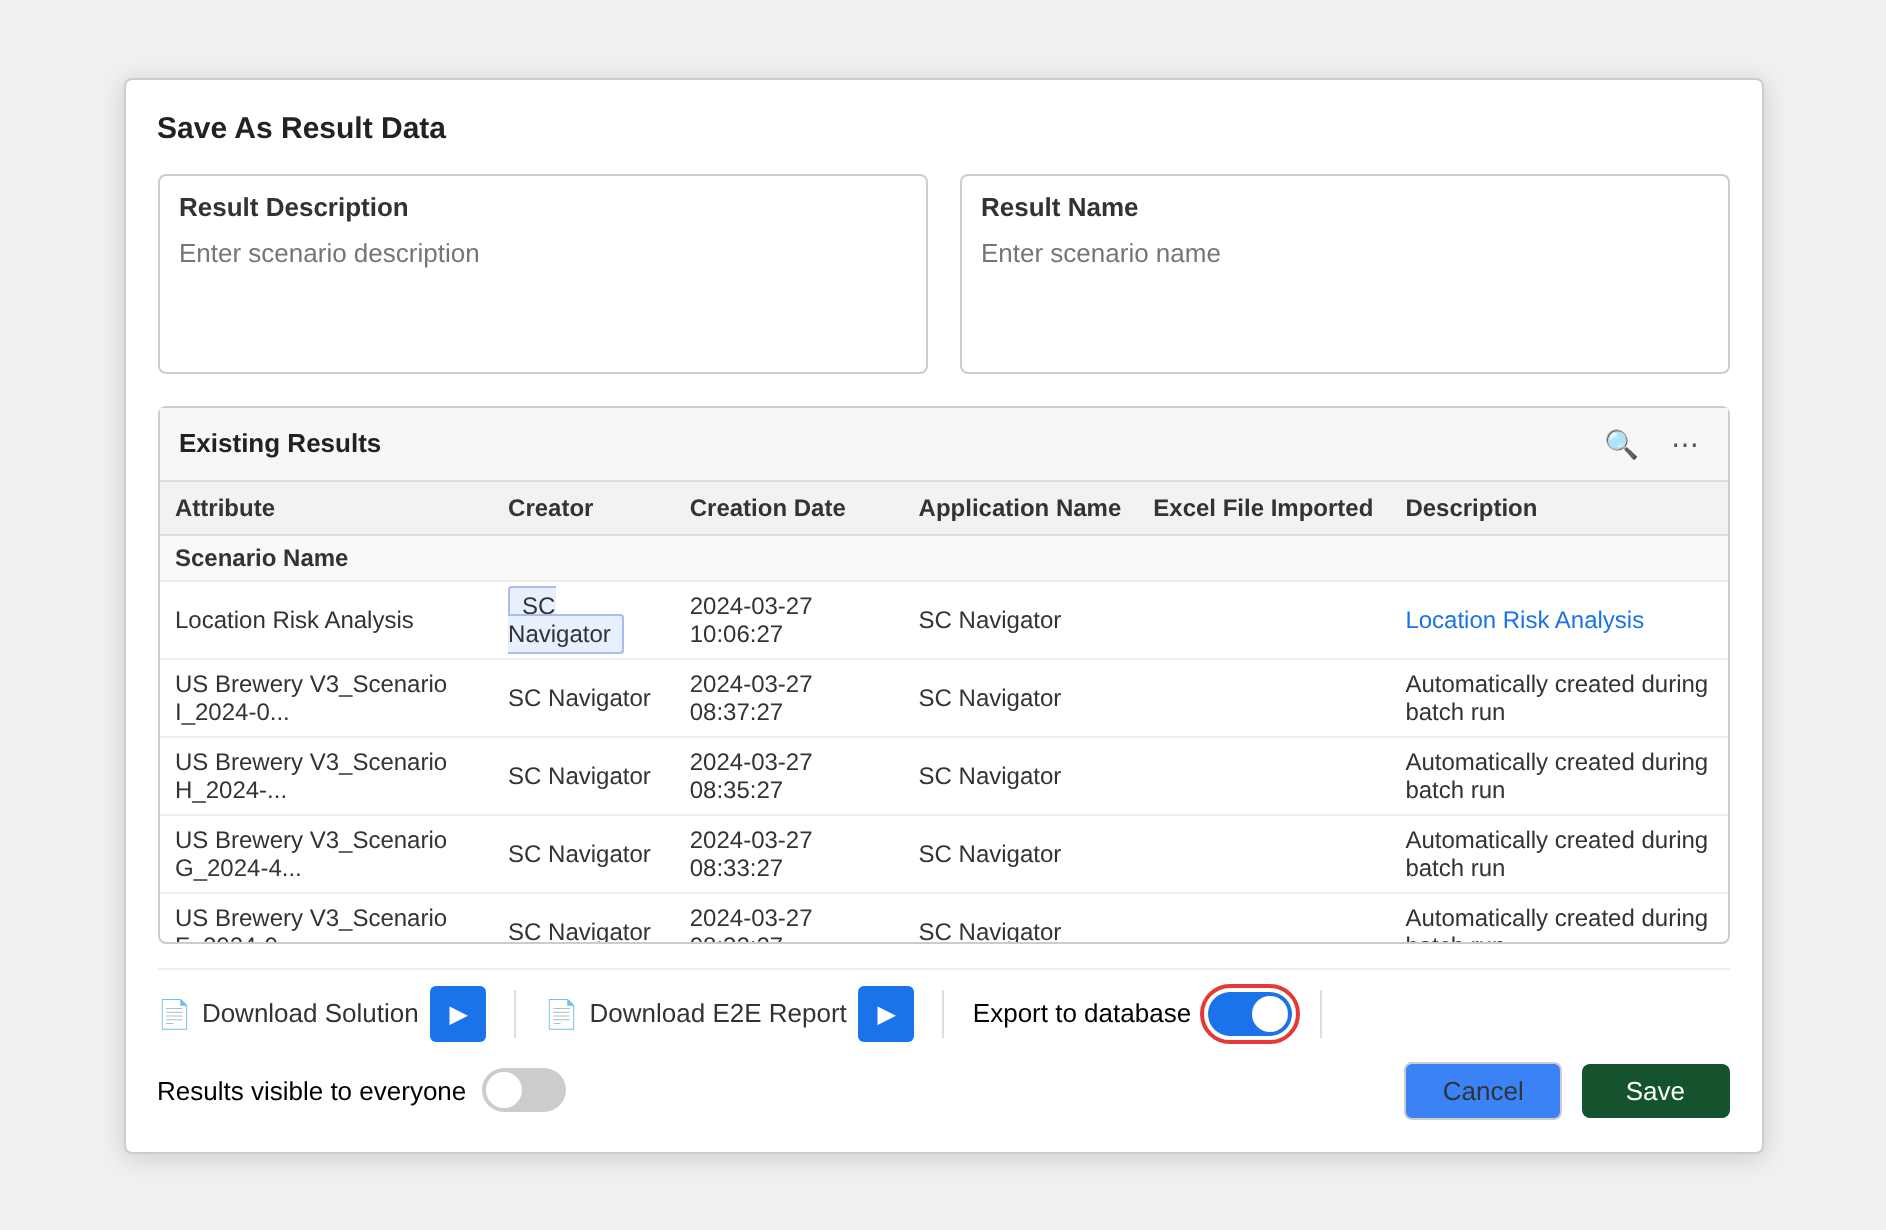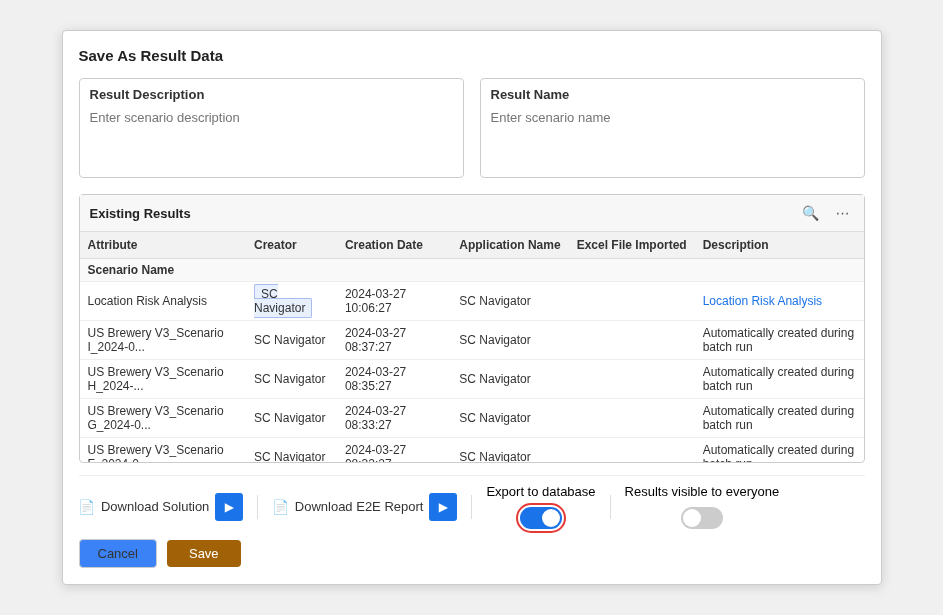--- a/index.html
+++ b/index.html
@@ -161,21 +161,20 @@
       font-size: 12px;
     }
     .doc-icon {
       color: #555;
       font-size: 14px;
     }
     .toggle-wrap {
       display: flex;
       align-items: center;
       gap: 8px;
-      flex-direction: column;
     }
     .toggle {
       position: relative;
       width: 42px;
       height: 22px;
       display: inline-block;
     }
     .toggle-slider {
       position: absolute;
       top: 0; left: 0; right: 0; bottom: 0;
@@ -206,21 +205,21 @@
     .btn-cancel {
       background: #3b82f6;
       border: 1px solid #ccc;
       border-radius: 4px;
       padding: 6px 18px;
       font-size: 13px;
       cursor: pointer;
       color: #333;
     }
     .btn-save {
-      background: #a16207;
+      background: #14532d;
       border: none;
       border-radius: 4px;
       padding: 6px 22px;
       font-size: 13px;
       cursor: pointer;
       color: #fff;
     }
     .divider { width: 1px; height: 24px; background: #ddd; margin: 0 4px; }
   </style>
 </head>
@@ -282,21 +281,21 @@
             </tr>
             <tr>
               <td>US Brewery V3_Scenario H_2024-...</td>
               <td>SC Navigator</td>
               <td>2024-03-27 08:35:27</td>
               <td>SC Navigator</td>
               <td></td>
               <td>Automatically created during batch run</td>
             </tr>
             <tr>
-              <td>US Brewery V3_Scenario G_2024-0...</td>
+              <td>US Brewery V3_Scenario G_2024-4...</td>
               <td>SC Navigator</td>
               <td>2024-03-27 08:33:27</td>
               <td>SC Navigator</td>
               <td></td>
               <td>Automatically created during batch run</td>
             </tr>
             <tr>
               <td>US Brewery V3_Scenario F_2024-0...</td>
               <td>SC Navigator</td>
               <td>2024-03-27 08:32:27</td>

